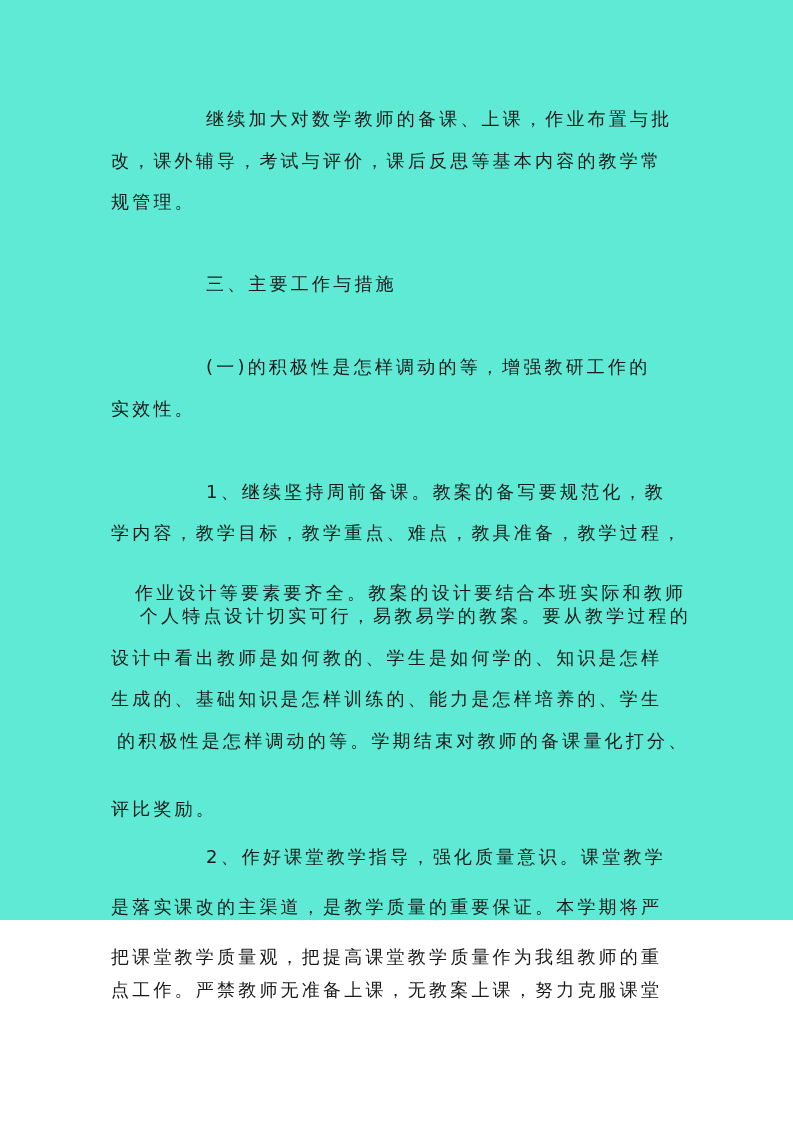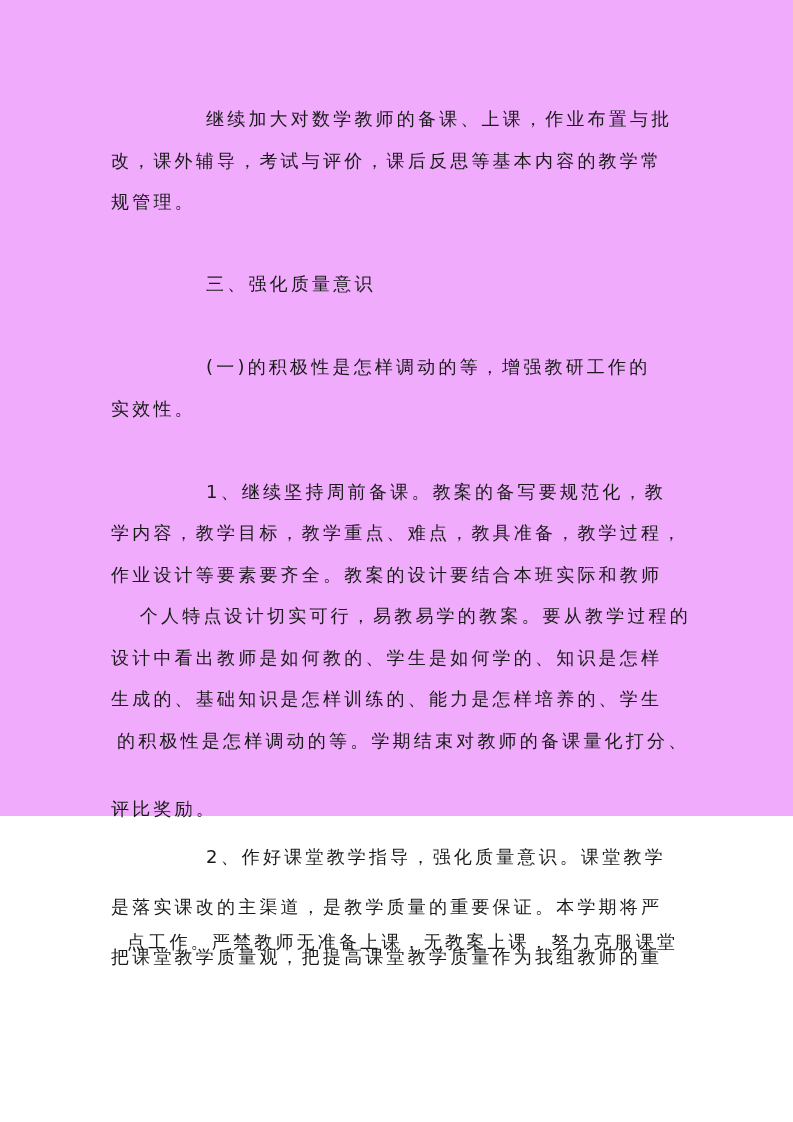--- a/index.html
+++ b/index.html
@@ -12,22 +12,22 @@
       height: 1122px;
       position: relative;
       overflow: hidden;
       font-family: "DejaVu Sans", "Liberation Sans", sans-serif;
       color: #1a1a1a;
     }
     .page {
       position: absolute;
       left: 0; top: 0;
       width: 793px;
-      height: 816px;
-      background: #f0abfc;
+      height: 920px;
+      background: #5eead4;
     }
     .line {
       position: absolute;
       left: 111px;
       width: 580px;
       font-size: 18px;
       line-height: 22px;
       letter-spacing: 3.2px;
       white-space: nowrap;
     }
@@ -37,38 +37,38 @@
 <body>
 
 <div class="page">
 
   <div>
     <div class="line indent" style="top:108px;">继续加大对数学教师的备课、上课，作业布置与批</div>
     <div class="line" style="top:150px;">改，课外辅导，考试与评价，课后反思等基本内容的教学常</div>
     <div class="line" style="top:191px;">规管理。</div>
   </div>
 
-  <div class="line indent" style="top:273px;">三、强化质量意识</div>
+  <div class="line indent" style="top:273px;">三、主要工作与措施</div>
 
   <div>
     <div class="line indent" style="top:356px;">(一)的积极性是怎样调动的等，增强教研工作的</div>
     <div class="line" style="top:398px;">实效性。</div>
   </div>
 
   <div>
     <div class="line indent" style="top:481px;">1、继续坚持周前备课。教案的备写要规范化，教</div>
     <div class="line" style="top:522px;">学内容，教学目标，教学重点、难点，教具准备，教学过程，</div>
-    <div class="line" style="top:564px;">作业设计等要素要齐全。教案的设计要结合本班实际和教师</div>
+    <div class="line" style="top:582px;margin-left:24px;">作业设计等要素要齐全。教案的设计要结合本班实际和教师</div>
     <div class="line" style="top:605px;text-align:right;">个人特点设计切实可行，易教易学的教案。要从教学过程的</div>
     <div class="line" style="top:647px;">设计中看出教师是如何教的、学生是如何学的、知识是怎样</div>
     <div class="line" style="top:688px;">生成的、基础知识是怎样训练的、能力是怎样培养的、学生</div>
     <div class="line" style="top:730px;margin-left:6px;">的积极性是怎样调动的等。学期结束对教师的备课量化打分、</div>
     <div class="line" style="top:798px;">评比奖励。</div>
   </div>
 
   <div>
     <div class="line indent" style="top:846px;">2、作好课堂教学指导，强化质量意识。课堂教学</div>
     <div class="line" style="top:896px;">是落实课改的主渠道，是教学质量的重要保证。本学期将严</div>
     <div class="line" style="top:946px;">把课堂教学质量观，把提高课堂教学质量作为我组教师的重</div>
-    <div class="line" style="top:931px;margin-left:16px;">点工作。严禁教师无准备上课，无教案上课，努力克服课堂</div>
+    <div class="line" style="top:979px;">点工作。严禁教师无准备上课，无教案上课，努力克服课堂</div>
   </div>
 
 </div>
 
 </body></html>

